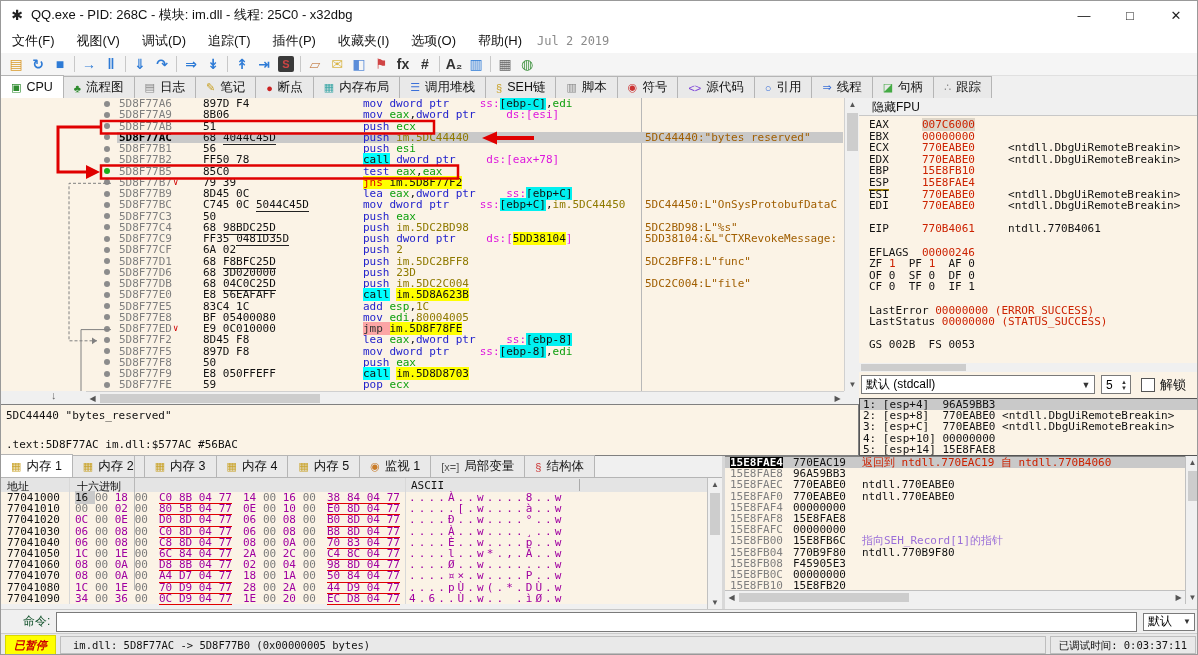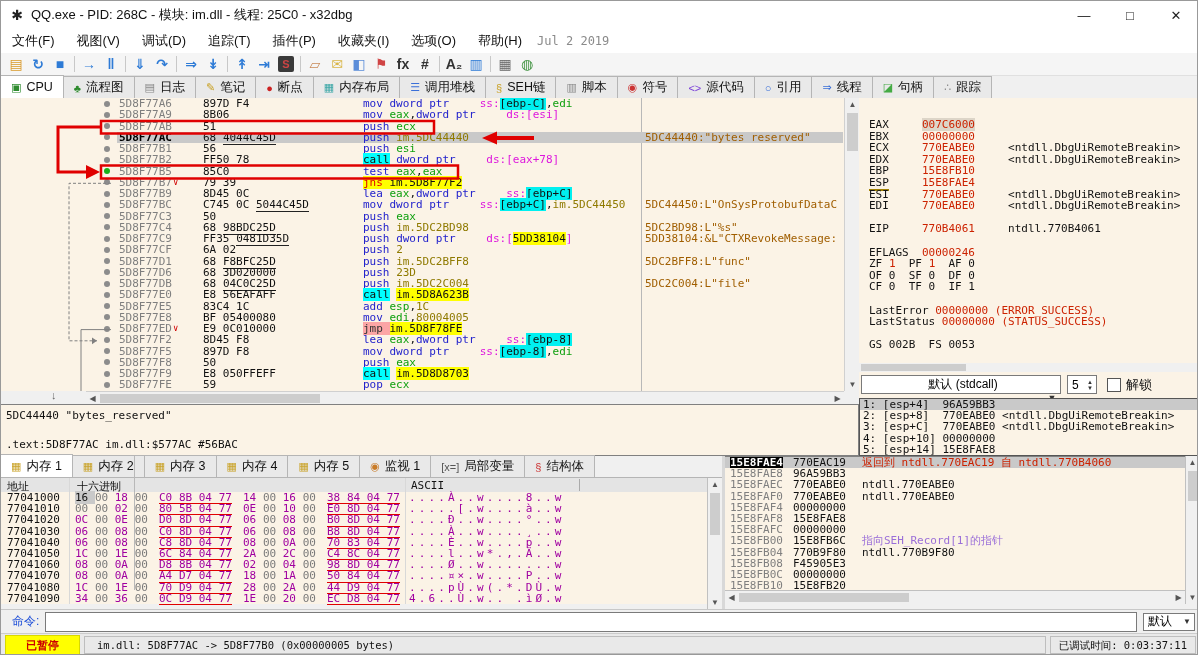--- a/index.html
+++ b/index.html
@@ -62,21 +62,21 @@
   
   #regpanel{position:absolute;left:858px;top:97px;width:340px;height:358px;background:#FBF3E6;box-sizing:border-box;border-bottom:1px solid #808080;}
   #reghdr{position:absolute;left:0;top:0;width:340px;height:18px;background:#F0F0F0;border-bottom:1px solid #C8C8C8;font-size:12px;color:#111;line-height:18px;padding-left:13px;box-sizing:border-box;}
   #reglines{position:absolute;left:10px;top:21px;font-size:11px;white-space:pre;}
   #reglines .rl{height:11.6px;line-height:11.6px;}
   .t-k{color:#111;} .t-r{color:#CC2200;}
   .t-hl{background:#DDD5C8;}
   .t-u{border-bottom:2px solid #A08000;}
   #reghscroll{left:858px;top:362px;width:340px;height:9px;}
   #ccrow{position:absolute;left:860px;top:373px;width:336px;height:21px;display:flex;align-items:center;}
-  #ccbox{width:200px;height:19px;background:#FFF;border:1px solid #7A7A7A;font-size:12px;display:flex;align-items:center;padding-left:4px;box-sizing:border-box;flex-direction:column;}
+  #ccbox{width:234px;height:19px;background:#FFF;border:1px solid #7A7A7A;font-size:12px;display:flex;align-items:center;padding-left:4px;box-sizing:border-box;}
   #ccarrow{margin-left:auto;width:16px;text-align:center;color:#333;font-size:9px;}
   #spin{width:30px;height:19px;background:#FFF;border:1px solid #7A7A7A;margin-left:6px;font-size:12px;display:flex;align-items:center;box-sizing:border-box;}
   #spin .val{flex:1;text-align:left;padding-left:4px;}
   #spin .ud{width:12px;font-size:6px;line-height:6px;color:#333;text-align:center;}
   #chk{width:12px;height:12px;background:#FFF;border:1px solid #555;margin:0 5px 0 10px;}
   #unlock{font-size:13px;color:#111;}
   #argsbox{position:absolute;left:858px;top:397px;width:340px;height:58px;background:#FBF3E6;border:1px solid #555;box-sizing:border-box;font-size:11px;}
   #argsbox .al{height:11.2px;line-height:11.2px;white-space:pre;padding-left:3px;color:#111;}
   #argsbox .al.sel{background:#C9C9C9;}
   
@@ -101,26 +101,26 @@
   .s-addr{position:absolute;left:5px;color:#7F7F7F;}
   .srow.sel .s-addr{background:#000;color:#FFF;font-weight:bold;}
   .s-val{position:absolute;left:68px;color:#111;}
   .s-cmt{position:absolute;left:137px;color:#111;}
   .s-cmt.red{color:#CC2200;} .s-cmt.purple{color:#9A6ED8;}
   .ssep{position:absolute;left:133px;top:455px;width:1px;height:134px;background:#B8B8B8;}
   #stackvscroll{left:1184px;top:455px;width:14px;height:148px;border-left:1px solid #C0C0C0;}
   #stackhscroll{left:724px;top:589px;width:460px;height:14px;border-top:1px solid #C0C0C0;}
   
   #cmdbar{position:absolute;left:0;top:608px;width:1198px;height:24px;background:#F0F0F0;display:flex;align-items:center;border-top:1px solid #C8C8C8;box-sizing:border-box;}
-  #cmdlabel{font-size:12px;margin:0 6px 0 11px;color:#1d4ed8;}
+  #cmdlabel{font-size:12px;margin:0 6px 0 22px;color:#14532d;}
   #cmdinput{flex:1;height:18px;background:#FFF;border:1px solid #7A7A7A;margin-right:6px;font-size:12px;padding:0 3px;}
   #cmdcombo{width:52px;height:18px;background:#FFF;border:1px solid #7A7A7A;font-size:12px;display:flex;align-items:center;padding-left:4px;margin-right:4px;box-sizing:border-box;}
   #cmdcombo .arr{margin-left:auto;font-size:8px;color:#333;padding-right:3px;}
   #statusbar{position:absolute;left:0;top:632px;width:1198px;height:23px;background:#E9E9E9;display:flex;align-items:center;font-size:11px;box-sizing:border-box;border-top:1px solid #CCC;}
-  #statebadge{background:#FFFF00;color:#CC0000;font-weight:bold;padding:2px 20px;margin:0 4px;border:1px solid #D8D800;}
+  #statebadge{background:#FFFF00;color:#CC0000;font-weight:bold;padding:2px 8px;margin:0 4px;border:1px solid #D8D800;font-style:italic;}
   #statusmsg{flex:1;border:1px solid #BEBEBE;background:#E9E9E9;height:16px;line-height:16px;padding-left:12px;margin-right:4px;font-family:"DejaVu Sans Mono",monospace;font-size:10.5px;color:#111;}
   #dbgtime{border:1px solid #BEBEBE;height:16px;line-height:16px;padding:0 8px;margin-right:3px;font-family:"DejaVu Sans Mono",monospace;font-size:10.5px;color:#111;}
   #redoverlay,#jumpoverlay{position:absolute;left:0;top:97px;width:858px;height:293px;pointer-events:none;}
   #redoverlay{z-index:30;} #jumpoverlay{z-index:2;}
 </style>
 </head>
 <body>
 
 <div id="win">
 
@@ -297,20 +297,21 @@
     <div class="arr" style="right:0;top:0;width:13px;height:13px;">▶</div>
   </div>
   <div id="jmpdown">↓</div>
 
   <div id="infobox" class="mono">
     <div style="top:4px;">5DC44440 "bytes_reserved"</div>
     <div style="top:33px;">.text:5D8F77AC im.dll:$577AC #56BAC</div>
   </div>
 
   <div id="regpanel">
+    <div id="reghdr">隐藏FPU</div>
     <div id="reglines" class="mono"><div class="rl"><span class="t-k">EAX     </span><span class="t-r t-hl">007C6000</span></div><div class="rl"><span class="t-k">EBX     </span><span class="t-r">00000000</span></div><div class="rl"><span class="t-k">ECX     </span><span class="t-r">770EABE0</span><span class="t-k">     &lt;ntdll.DbgUiRemoteBreakin&gt;</span></div><div class="rl"><span class="t-k">EDX     </span><span class="t-r">770EABE0</span><span class="t-k">     &lt;ntdll.DbgUiRemoteBreakin&gt;</span></div><div class="rl"><span class="t-k">EBP     </span><span class="t-r">15E8FB10</span></div><div class="rl"><span class="t-k t-u">ESP</span><span class="t-k">     </span><span class="t-r">15E8FAE4</span></div><div class="rl"><span class="t-k">ESI     </span><span class="t-r">770EABE0</span><span class="t-k">     &lt;ntdll.DbgUiRemoteBreakin&gt;</span></div><div class="rl"><span class="t-k">EDI     </span><span class="t-r">770EABE0</span><span class="t-k">     &lt;ntdll.DbgUiRemoteBreakin&gt;</span></div><div class="rl">&nbsp;</div><div class="rl"><span class="t-k">EIP     </span><span class="t-r">770B4061</span><span class="t-k">     ntdll.770B4061</span></div><div class="rl">&nbsp;</div><div class="rl"><span class="t-k">EFLAGS  </span><span class="t-r">00000246</span></div><div class="rl"><span class="t-k">ZF </span><span class="t-r">1</span><span class="t-k">  PF </span><span class="t-r">1</span><span class="t-k">  AF 0</span></div><div class="rl"><span class="t-k">OF 0  SF 0  DF 0</span></div><div class="rl"><span class="t-k">CF 0  TF 0  IF 1</span></div><div class="rl">&nbsp;</div><div class="rl"><span class="t-k">LastError </span><span class="t-r">00000000 (ERROR_SUCCESS)</span></div><div class="rl"><span class="t-k">LastStatus </span><span class="t-r">00000000 (STATUS_SUCCESS)</span></div><div class="rl">&nbsp;</div><div class="rl"><span class="t-k">GS 002B  FS 0053</span></div></div>
   </div>
   <div id="reghscroll" class="sb">
     <div class="thumb" style="left:2px;top:1px;width:105px;height:7px;"></div>
   </div>
   <div id="ccrow">
     <div id="ccbox">
       <span>默认 (stdcall)</span>
       <span id="ccarrow">▼</span>
     </div>

